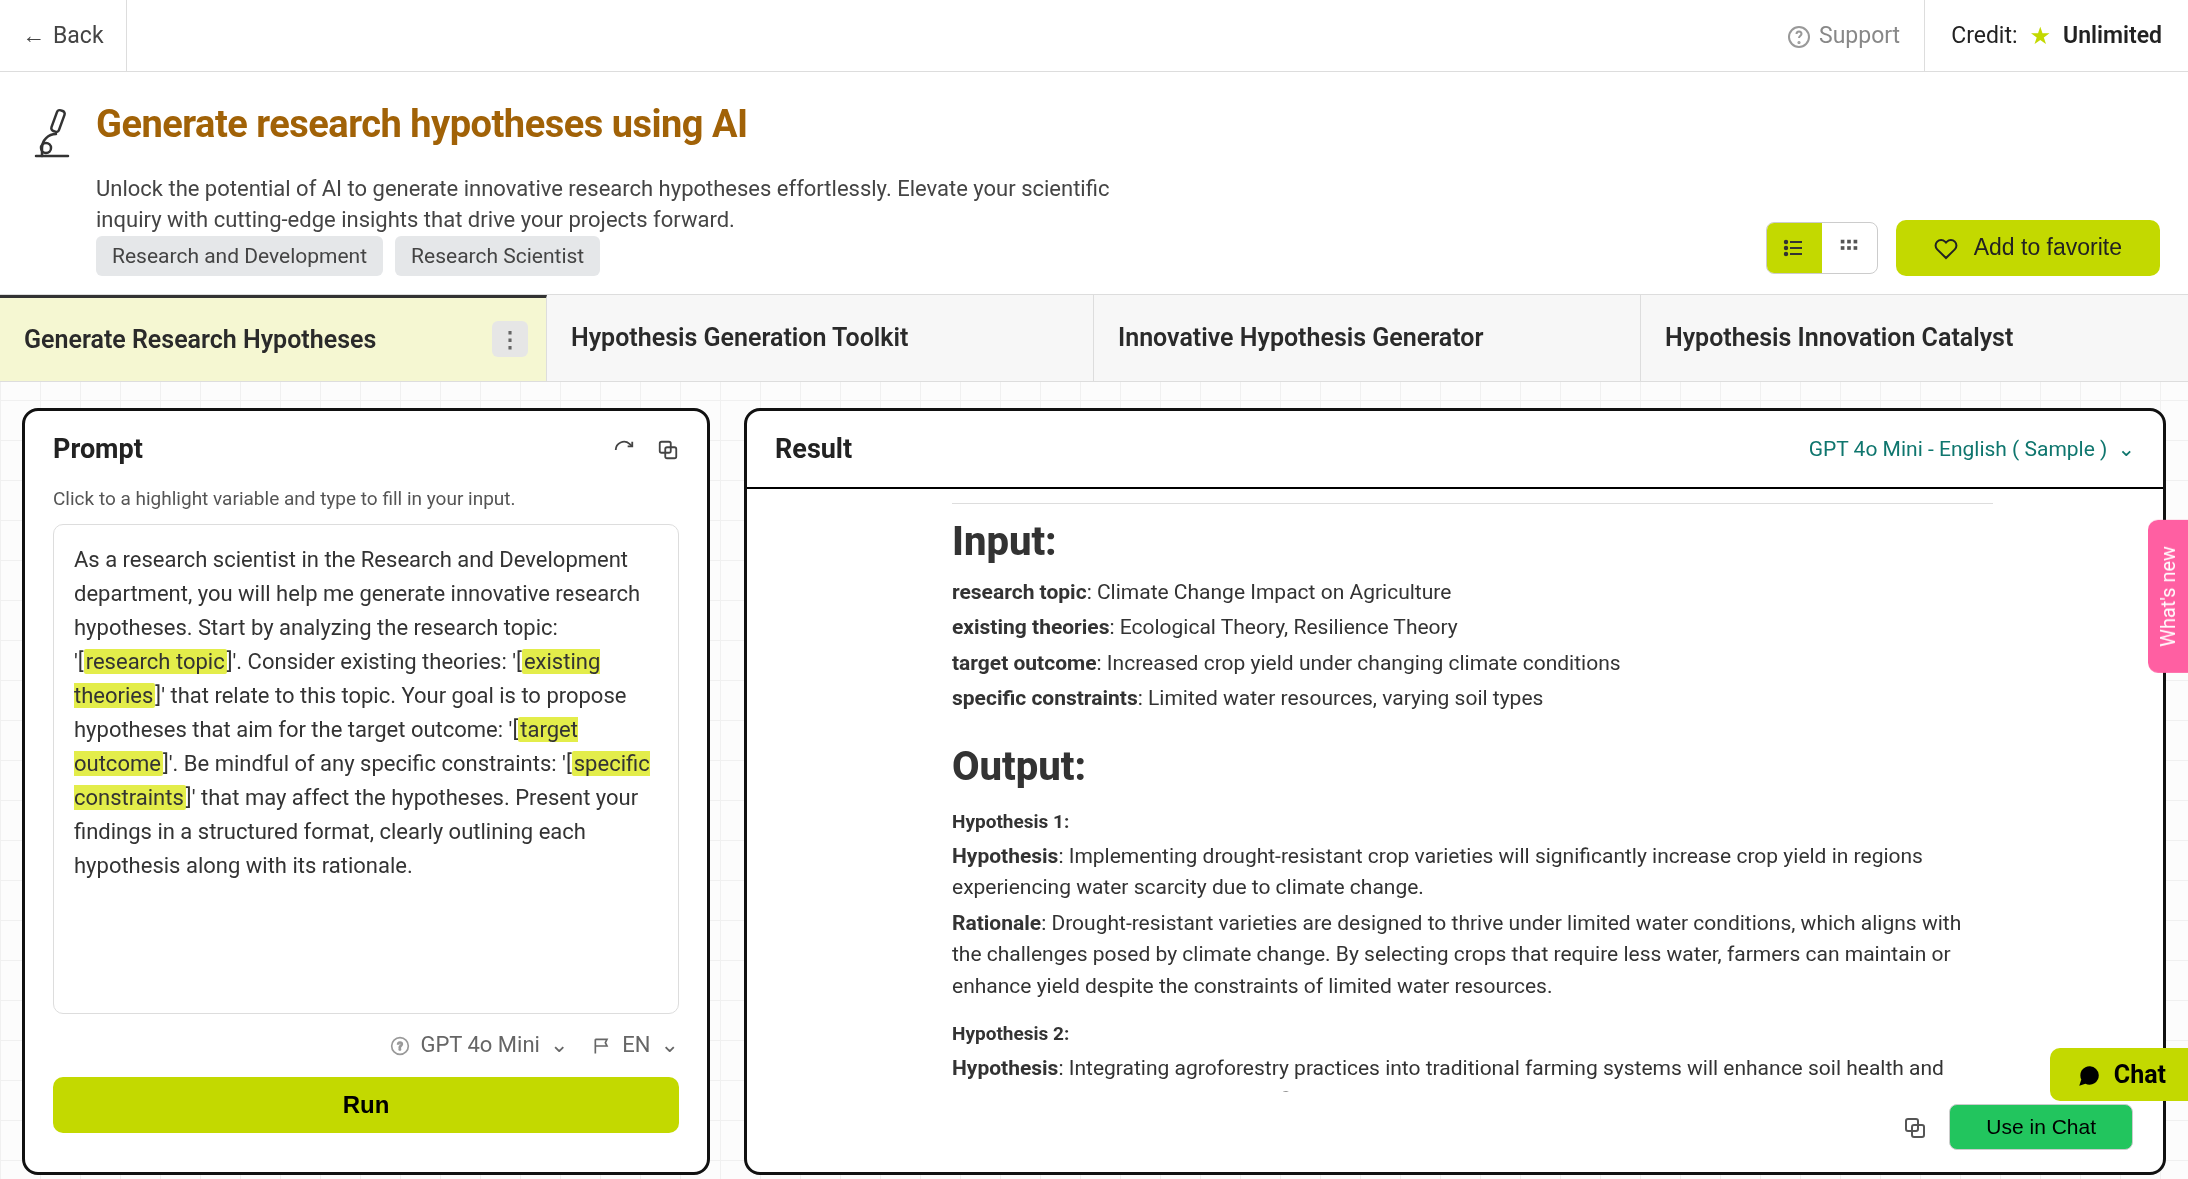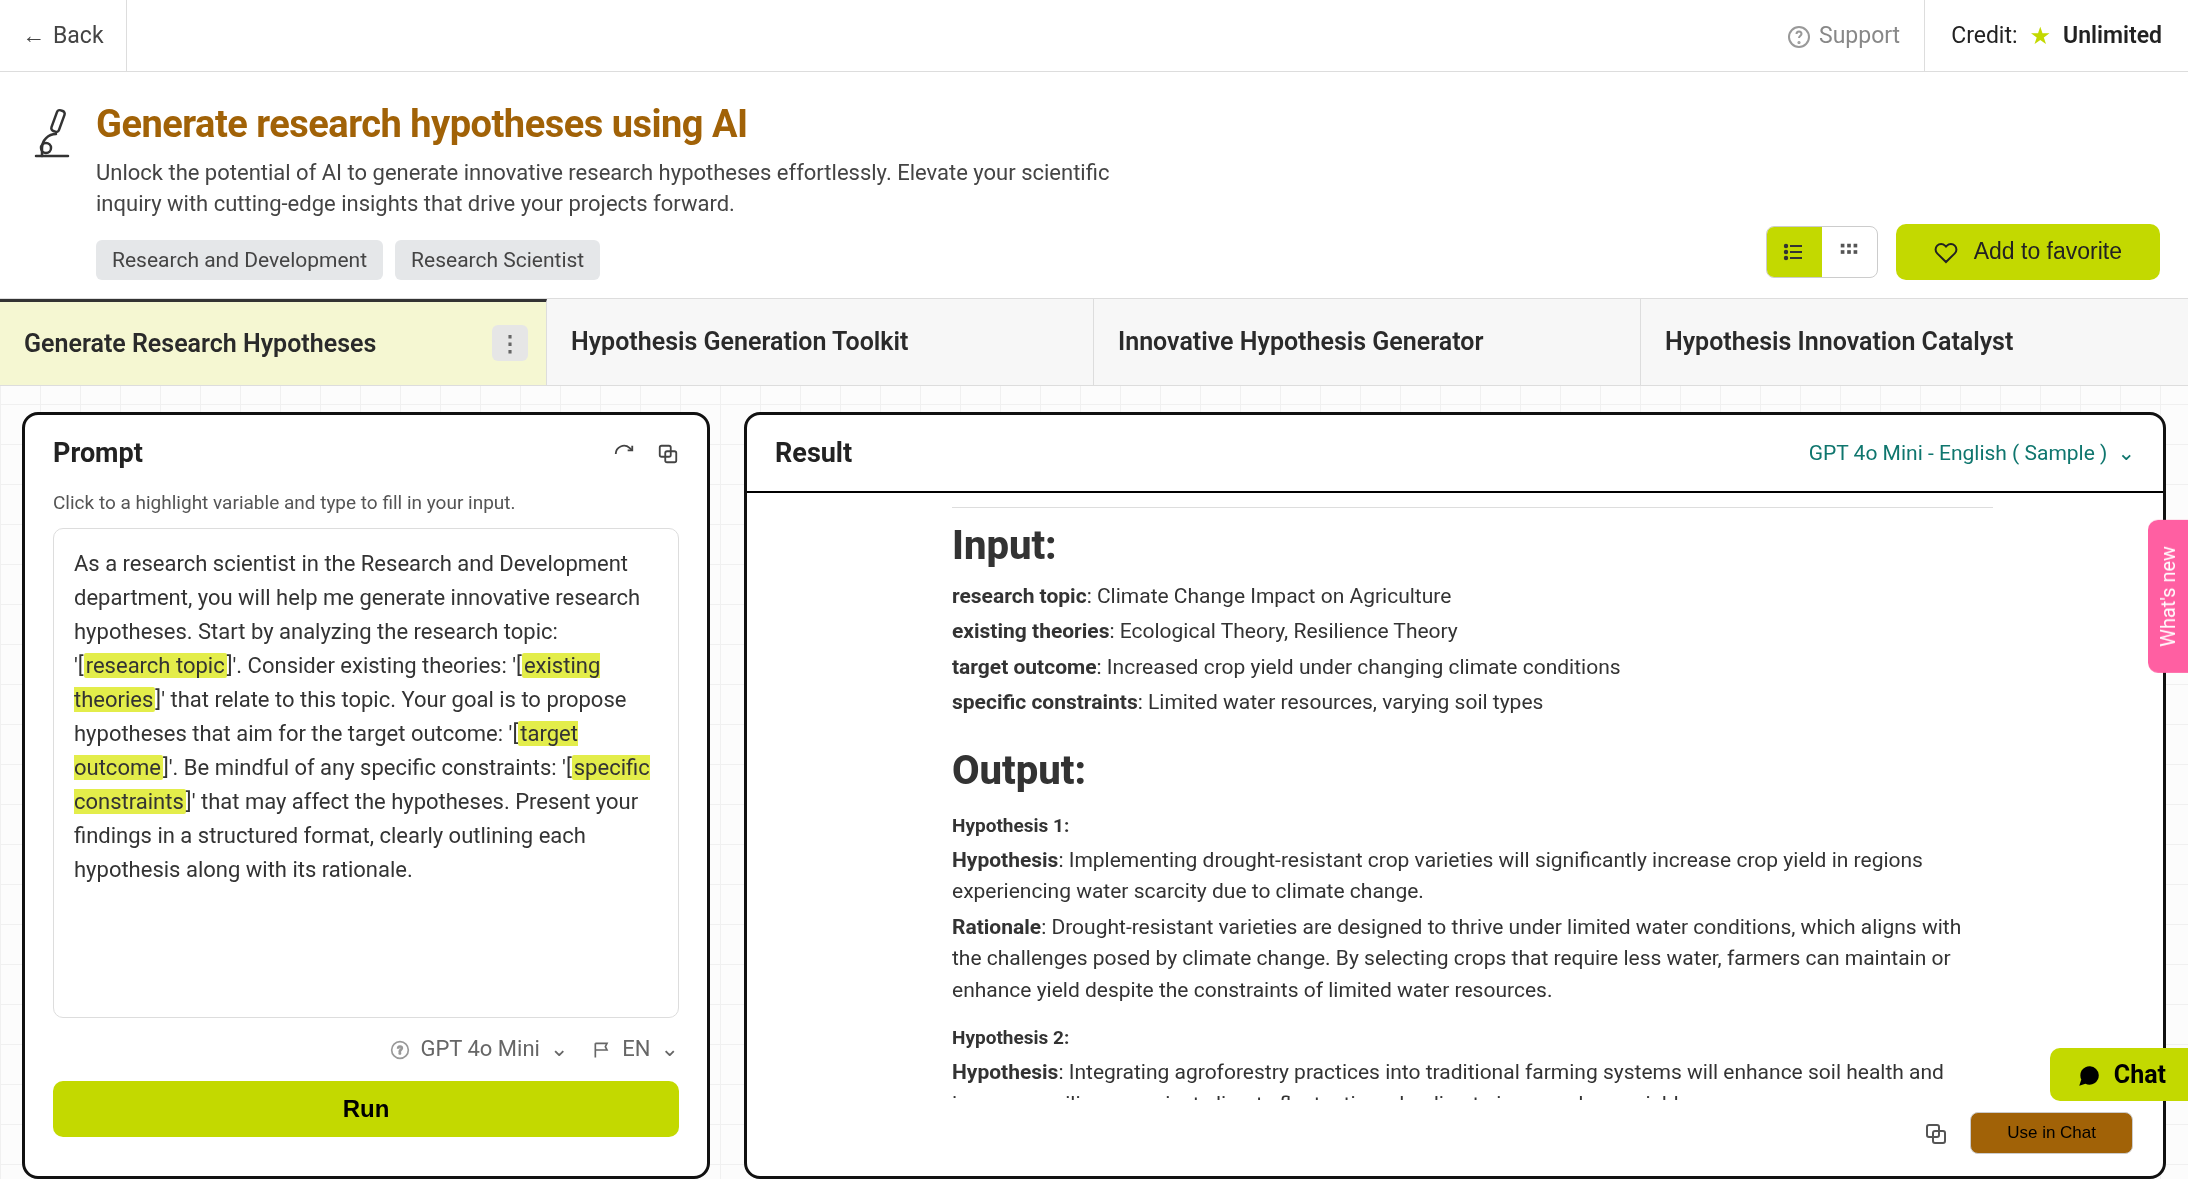--- a/index.html
+++ b/index.html
@@ -11,22 +11,22 @@
 .back-btn { display: flex; align-items: center; gap: 8px; padding: 0 22px; font-size: 23px; color: #444; cursor: pointer; border-right: 1px solid #ddd; height: 100%; }
 .support { display: flex; align-items: center; gap: 8px; padding: 0 24px; font-size: 23px; color: #888; border-right: 1px solid #ddd; height: 100%; }
 .credit { display: flex; align-items: center; gap: 12px; padding: 0 26px; font-size: 23px; color: #222; height: 100%; }
 .star { color: #c3d900; font-size: 24px; }
 
 
 .header { padding: 30px 28px 18px 28px; background: #fff; display: flex; align-items: flex-end; justify-content: space-between; }
 .header-left { display: flex; gap: 20px; align-items: flex-start; }
 .micro-icon { width: 48px; height: 60px; flex: none; padding-top:4px; }
 .title { font-size: 38px; font-weight: 700; color: #a16207; letter-spacing: -0.5px; }
-.subtitle { font-size: 22px; color: #444; margin-top: 12px; max-width: 1060px; line-height: 1.4; }
-.tags { margin-top: 20px; display: flex; gap: 12px; }
+.subtitle { font-size: 22px; color: #444; margin-top: 28px; max-width: 1060px; line-height: 1.4; }
+.tags { margin-top: 0; display: flex; gap: 12px; }
 .tag { background: #e5e7e9; color: #444; padding: 8px 16px; border-radius: 6px; font-size: 21px; }
 .header-right { display: flex; align-items: center; gap: 18px; }
 .view-toggle { display: flex; border: 1px solid #ccc; border-radius: 8px; overflow: hidden; }
 .view-toggle .vt { width: 55px; height: 50px; display: flex; align-items: center; justify-content: center; font-size: 22px; cursor: pointer; }
 .vt.active { background: #c3d900; }
 .fav-btn { background: #c3d900; color: #222; border: none; border-radius: 10px; padding: 0 38px; height: 56px; display: flex; align-items: center; gap: 16px; font-size: 23px; font-weight: 500; cursor: pointer; }
 
 
 .tabs { display: flex; border-top:1px solid #ddd; border-bottom: 1px solid #ddd; background: #f7f7f7; height: 88px; }
 .tab { width: 548px; display: flex; align-items: center; padding: 0 24px; font-size: 25px; font-weight: 600; color: #2a2a2a; border-right: 1px solid #ddd; cursor: pointer; position: relative; }
@@ -61,21 +61,21 @@
 .result-body { flex:1; overflow-y: auto; padding: 14px 170px 20px 170px; font-size: 22px; color: #333; position: relative; margin-left: 35px; }
 .result-body::-webkit-scrollbar { width: 14px; }
 .result-body::-webkit-scrollbar-thumb { background: #ccc; border-radius: 8px; }
 .result-body::-webkit-scrollbar-track { background: transparent; }
 .result-body hr.top { border: none; border-top: 1px solid #ddd; margin-bottom: 12px; }
 .rb-h1 { font-size: 40px; font-weight: 800; margin: 14px 0 12px 0; }
 .rb-line { font-size: 21px; line-height: 1.5; margin-bottom: 4px; }
 .rb-line b { font-weight: 700; }
 .rb-h2 { font-size: 19px; font-weight: 700; margin: 20px 0 8px 0; }
 .result-footer { display: flex; justify-content: flex-end; align-items: center; gap: 22px; padding: 12px 30px 22px 30px; }
-.uic-btn { border: 1px solid #ccc; background: #a16207; padding: 10px 36px; border-radius: 8px; font-size: 17px; cursor: pointer; }
+.uic-btn { border: 1px solid #ccc; background: #22c55e; padding: 10px 36px; border-radius: 8px; font-size: 21px; cursor: pointer; }
 .copy-ic { font-size: 24px; color: #555; cursor: pointer; }
 
 
 .side-tab { position: absolute; right: 0; top: 520px; writing-mode: vertical-rl; transform: rotate(180deg); background: #ff5fa2; color: #fff; padding: 26px 8px; font-size: 20px; border-radius: 0 10px 10px 0; cursor: pointer; }
 .chat-btn { position: absolute; right: 0; bottom: 78px; background: #c3d900; color: #000; border-radius: 10px 0 0 10px; padding: 12px 22px 12px 26px; font-size: 25px; font-weight: 700; display: flex; align-items: center; gap: 12px; cursor: pointer; }
 
 svg { display: inline-block; vertical-align: middle; }
 </style>
 </head>
 <body>

